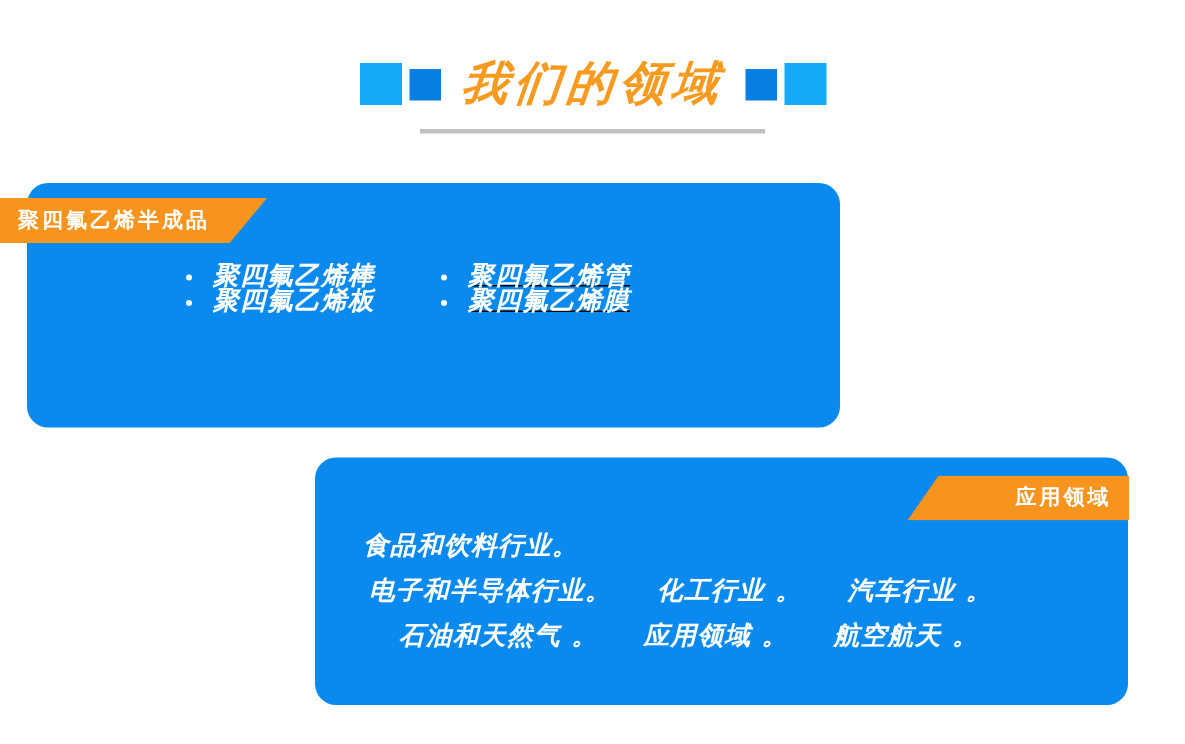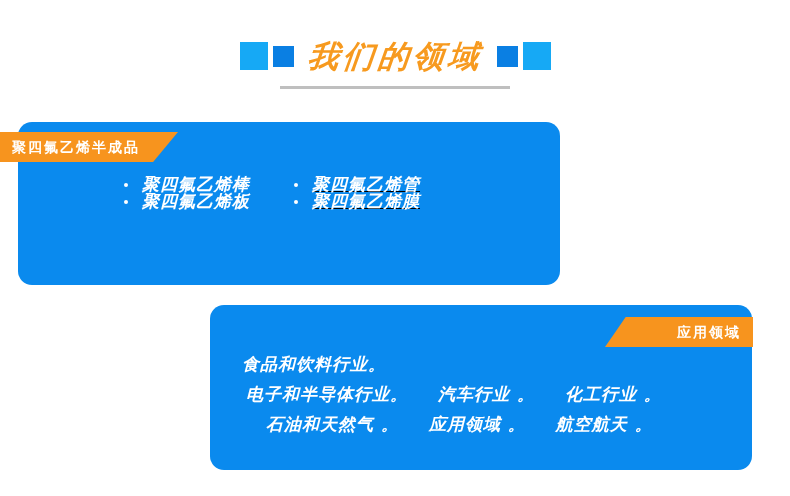--- a/index.html
+++ b/index.html
@@ -260,22 +260,22 @@
   </div>
 
   <div class="apps-list">
 
     <div class="apps-row r1">
       <span class="apps-text apps-cell">食品和饮料行业。</span>
     </div>
 
     <div class="apps-row r2">
       <span class="apps-text apps-cell">电子和半导体行业。</span>
+      <span class="apps-text apps-cell">化工行业 。</span>
       <span class="apps-text apps-cell">汽车行业 。</span>
-      <span class="apps-text apps-cell">化工行业 。</span>
     </div>
 
     <div class="apps-row r3">
       <span class="apps-text apps-cell">石油和天然气 。</span>
       <span class="apps-text apps-cell">应用领域 。</span>
       <span class="apps-text apps-cell">航空航天 。</span>
     </div>
 
   </div>
 

